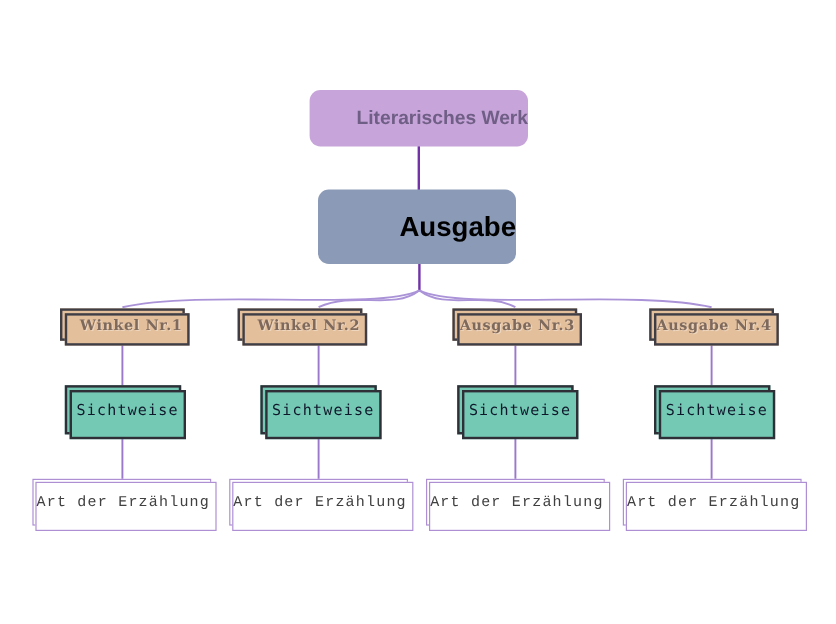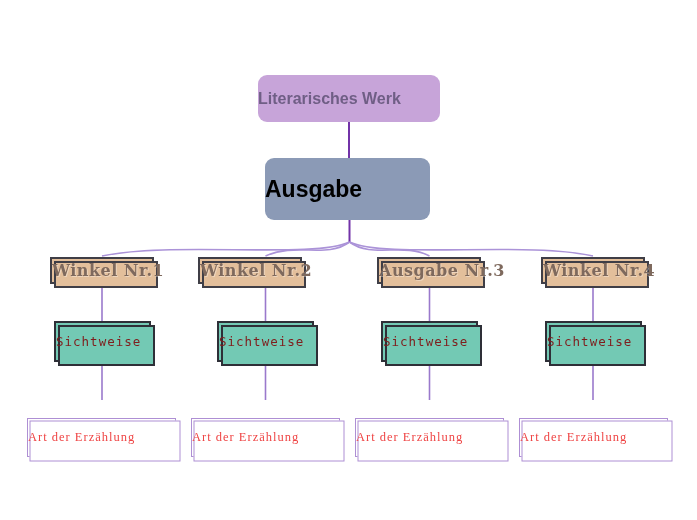--- a/index.html
+++ b/index.html
@@ -6,21 +6,21 @@
   #canvas{
     position:relative;
     width:697px;height:520px;
     background:#ffffff;
     overflow:hidden;
     font-family:"Liberation Sans",sans-serif;
   }
   #wires{position:absolute;left:0;top:0;z-index:0;}
   .node{
     position:absolute;
-    display:flex;align-items:center;justify-content:flex-start;
+    display:flex;align-items:center;justify-content:flex-end;
     box-sizing:border-box;
     z-index:2;
     cursor:default;
     white-space:nowrap;
   }
   
   .node.root{
     left:258px;top:75px;width:182px;height:47px;
     background:#c7a4d9;border-radius:9px;
     color:#6f5e85;font-weight:bold;font-size:16px;
@@ -36,38 +36,38 @@
   .sketch::after{
     content:"";position:absolute;inset:-2px;
     transform:translate(4px,4px);
     background:var(--bg);border:2px solid var(--bc);
     z-index:-1;
   }
   
   .node.angle{
     --bg:#e3bf9b;--bc:#3f3e46;
     top:257px;width:104px;height:27px;
-    font-family:"DejaVu Serif",serif;font-weight:bold;font-size:16px;
+    font-family:"DejaVu Serif",serif;font-weight:bold;font-size:12px;
     color:#7e695d;letter-spacing:0.5px;
     text-shadow:1px 1px 0 rgba(255,255,255,0.35);
   }
   
   .node.view{
     --bg:#73c9b4;--bc:#2e2f37;
     top:321px;width:97px;height:41px;
     font-family:"DejaVu Sans Mono",monospace;font-size:12.5px;
-    color:#7f1d1d;letter-spacing:1px;
+    color:#0f172a;letter-spacing:1px;
   }
   
   .node.narration{
     --bg:#ffffff;--bc:#ae8fd4;
-    top:418px;width:149px;height:39px;
+    top:399px;width:149px;height:39px;
     border-width:1.5px;
-    font-family:Liberation Serif, serif;font-size:12.5px;
-    color:#ef4444;letter-spacing:1px;
+    font-family:Liberation Mono, monospace;font-size:12.5px;
+    color:#404040;letter-spacing:1px;
   }
   .node.narration::after{border-width:1.5px;transform:translate(3.5px,3.5px);}
   
   .c0.angle{left:50px;}  .c1.angle{left:198px;}  .c2.angle{left:377px;}  .c3.angle{left:541px;}
   .c0.view{left:54px;}   .c1.view{left:217px;}   .c2.view{left:381px;}   .c3.view{left:545px;}
   .c0.narration{left:27px;}.c1.narration{left:191px;}.c2.narration{left:355px;}.c3.narration{left:519px;}
 </style>
 </head>
 <body>
 
@@ -126,21 +126,21 @@
     <span>Ausgabe Nr.3</span>
   </div>
   <div class="node view sketch c2">
     <span>Sichtweise</span>
   </div>
   <div class="node narration sketch c2">
     <span>Art der Erzählung</span>
   </div>
 
   <div class="node angle sketch c3">
-    <span>Winkel Nr.4</span>
+    <span>Ausgabe Nr.4</span>
   </div>
   <div class="node view sketch c3">
     <span>Sichtweise</span>
   </div>
   <div class="node narration sketch c3">
     <span>Art der Erzählung</span>
   </div>
 
 </div>
 

